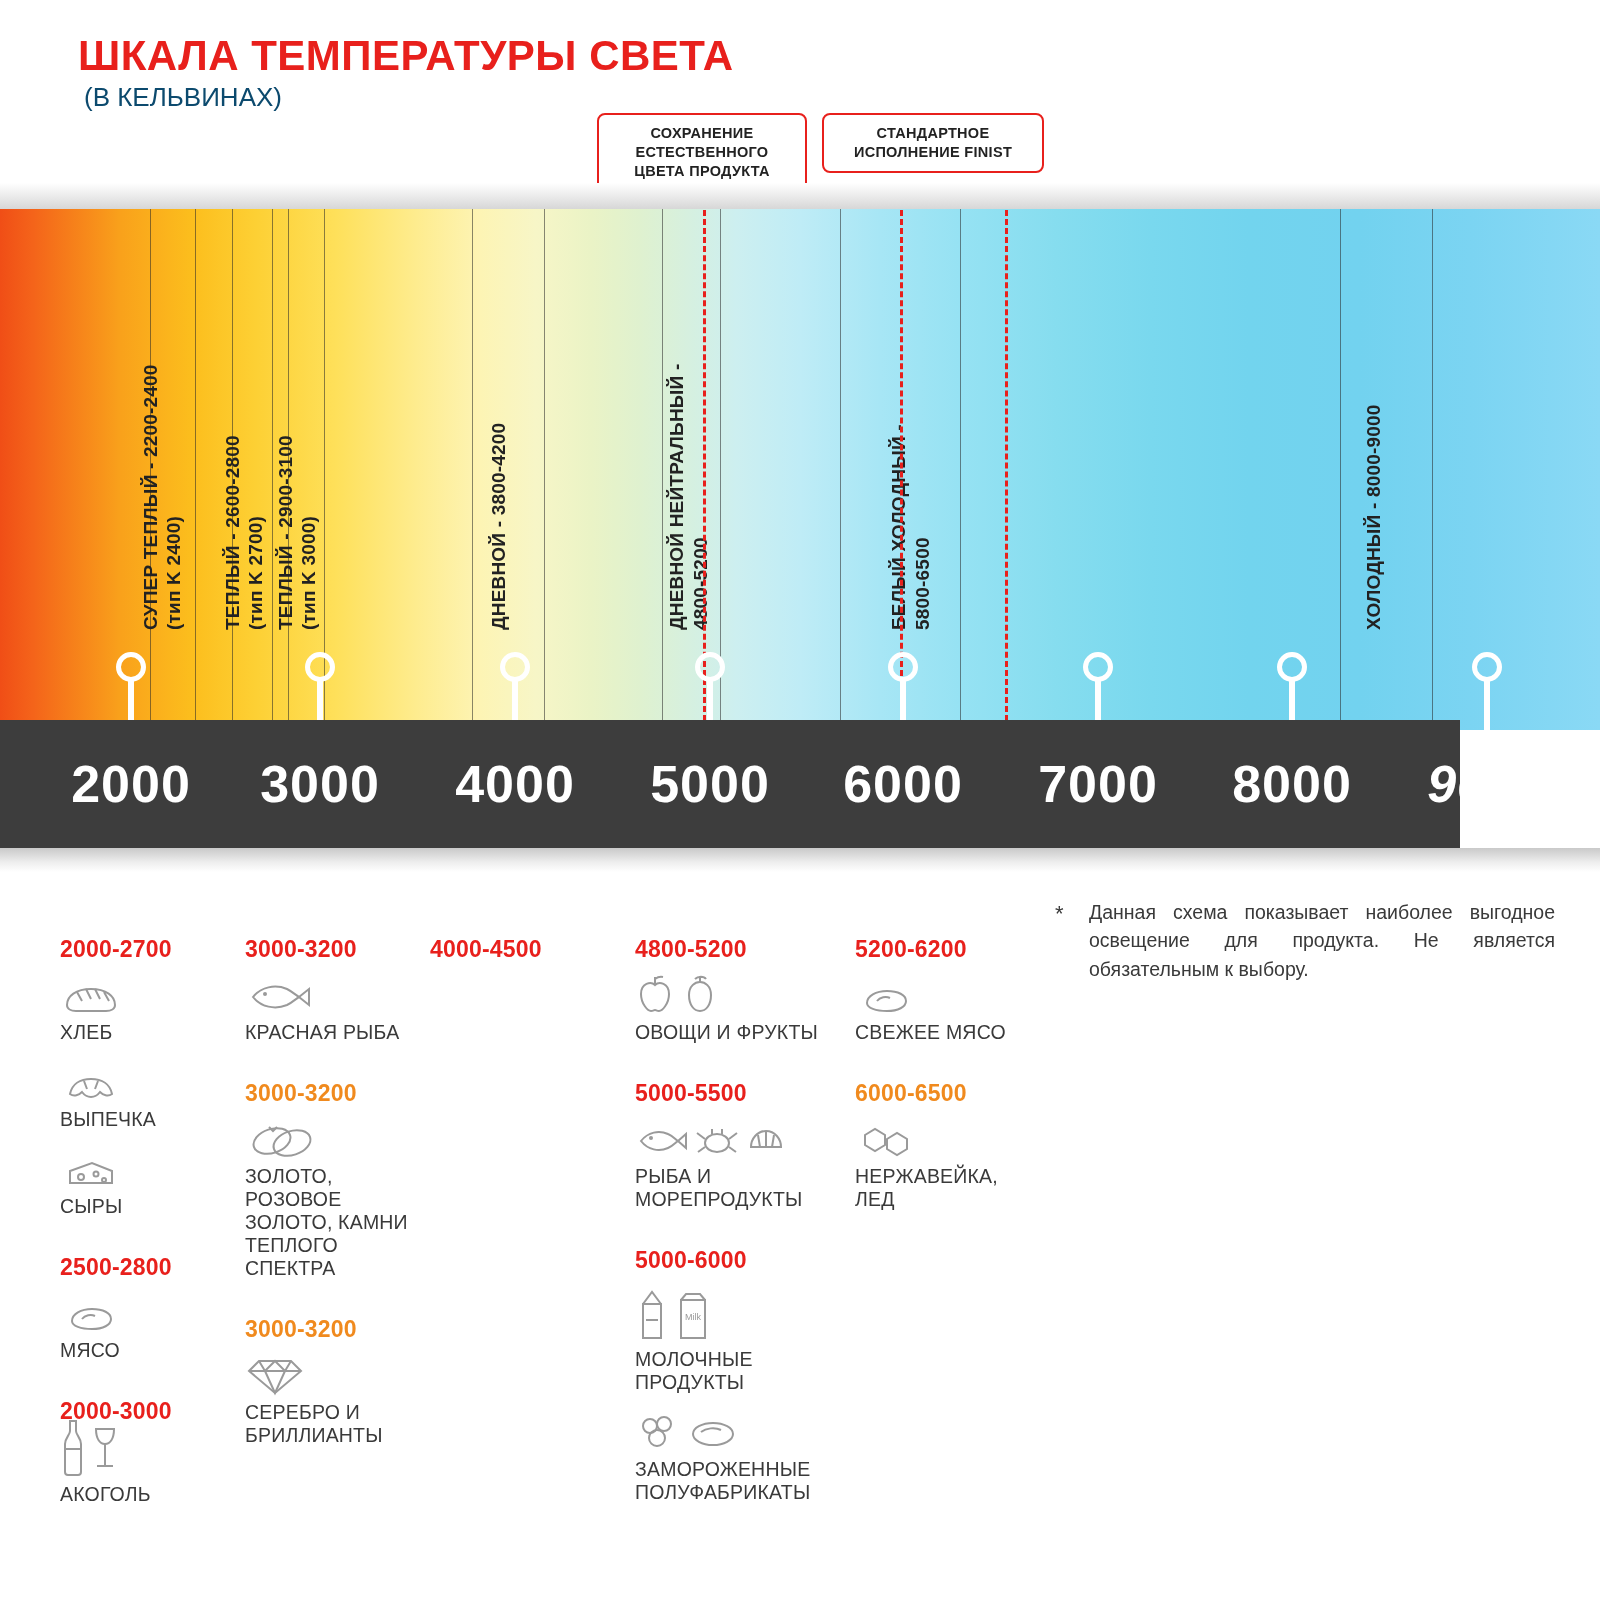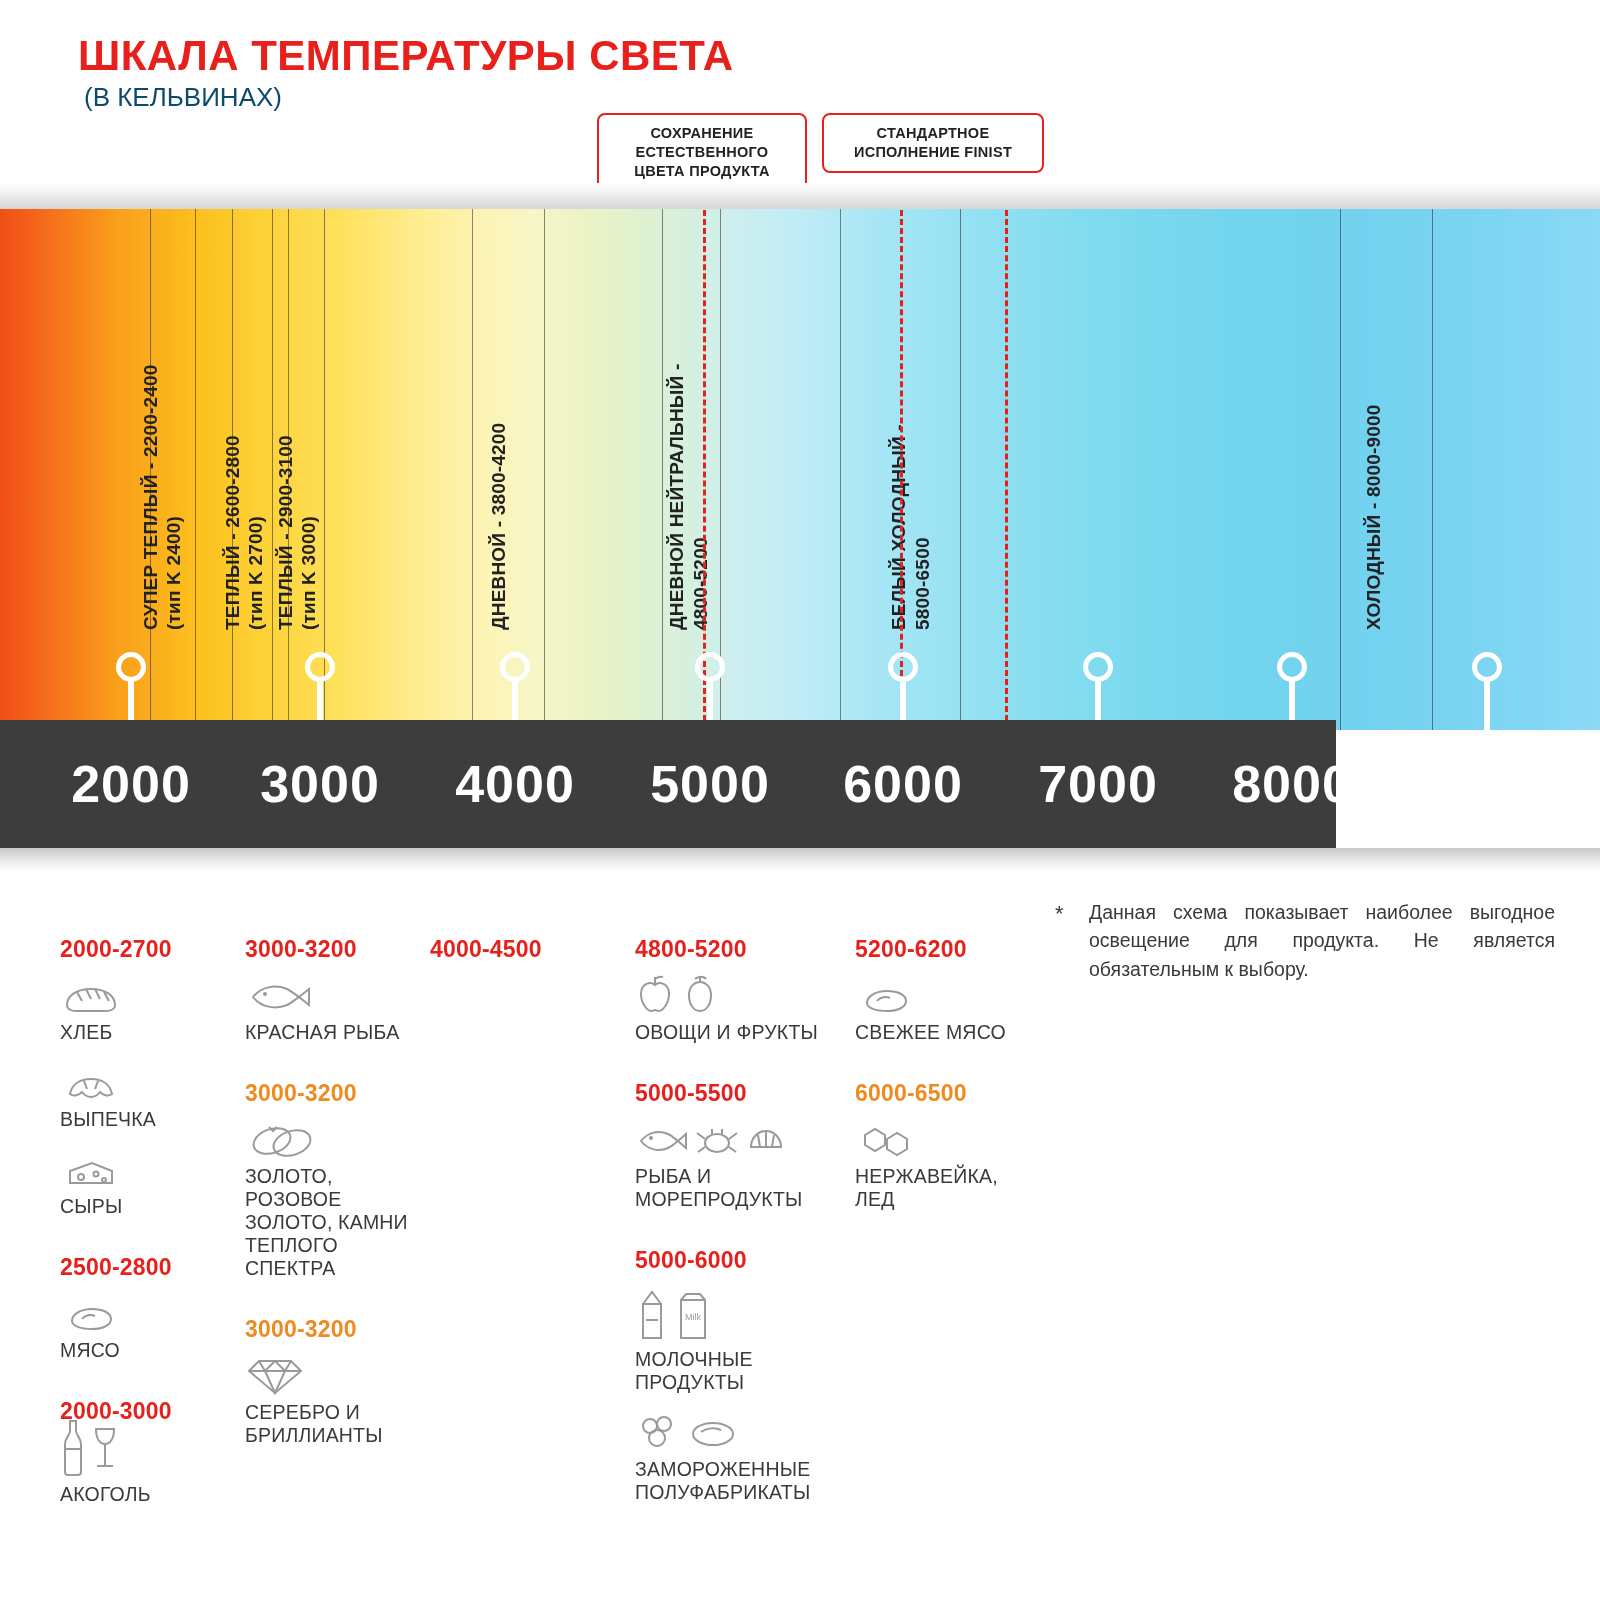--- a/index.html
+++ b/index.html
@@ -84,21 +84,21 @@
   .marker .circle {
     width:30px; height:30px; border:5px solid #ffffff; border-radius:50%;
     background:transparent; position:absolute; left:-15px; top:0;
   }
   .marker .stem {
     position:absolute; left:-3px; top:28px; width:6px; height:86px; background:#ffffff;
   }
 
   
   .scalebar {
-    position:absolute; left:0; top:720px; width:1336px; height:128px;
+    position:absolute; left:0; top:720px; width:1460px; height:128px;
     background:#3d3d3d;
   }
   .scalebar .tick {
     position:absolute; top:50%; transform:translate(-50%,-50%);
     color:#ffffff; font-size:52px; font-weight:bold; letter-spacing:1px;
   }
   .band-bottom-shadow {
     position:absolute; left:0; top:848px; width:1600px; height:24px;
     background:linear-gradient(to bottom,#c9c9c9 0%, #eeeeee 60%, #ffffff 100%);
   }
@@ -248,21 +248,21 @@
 </div>
 
 <div class="scalebar">
   <div class="tick" style="left:131px;">2000</div>
   <div class="tick" style="left:320px;">3000</div>
   <div class="tick" style="left:515px;">4000</div>
   <div class="tick" style="left:710px;">5000</div>
   <div class="tick" style="left:903px;">6000</div>
   <div class="tick" style="left:1098px;">7000</div>
   <div class="tick" style="left:1292px;">8000</div>
-  <div class="tick" style="left:1487px;">9000</div>
+  <div class="tick" style="left:1487px;font-style:italic;">9000</div>
 </div>
 <div class="band-bottom-shadow"></div>
 
 <div class="legend">
 
   <div class="col" id="col-0">
     <div class="group">
       <div class="group-range range-red">2000-2700</div>
       <div class="entry">
         <div class="entry-icons">

